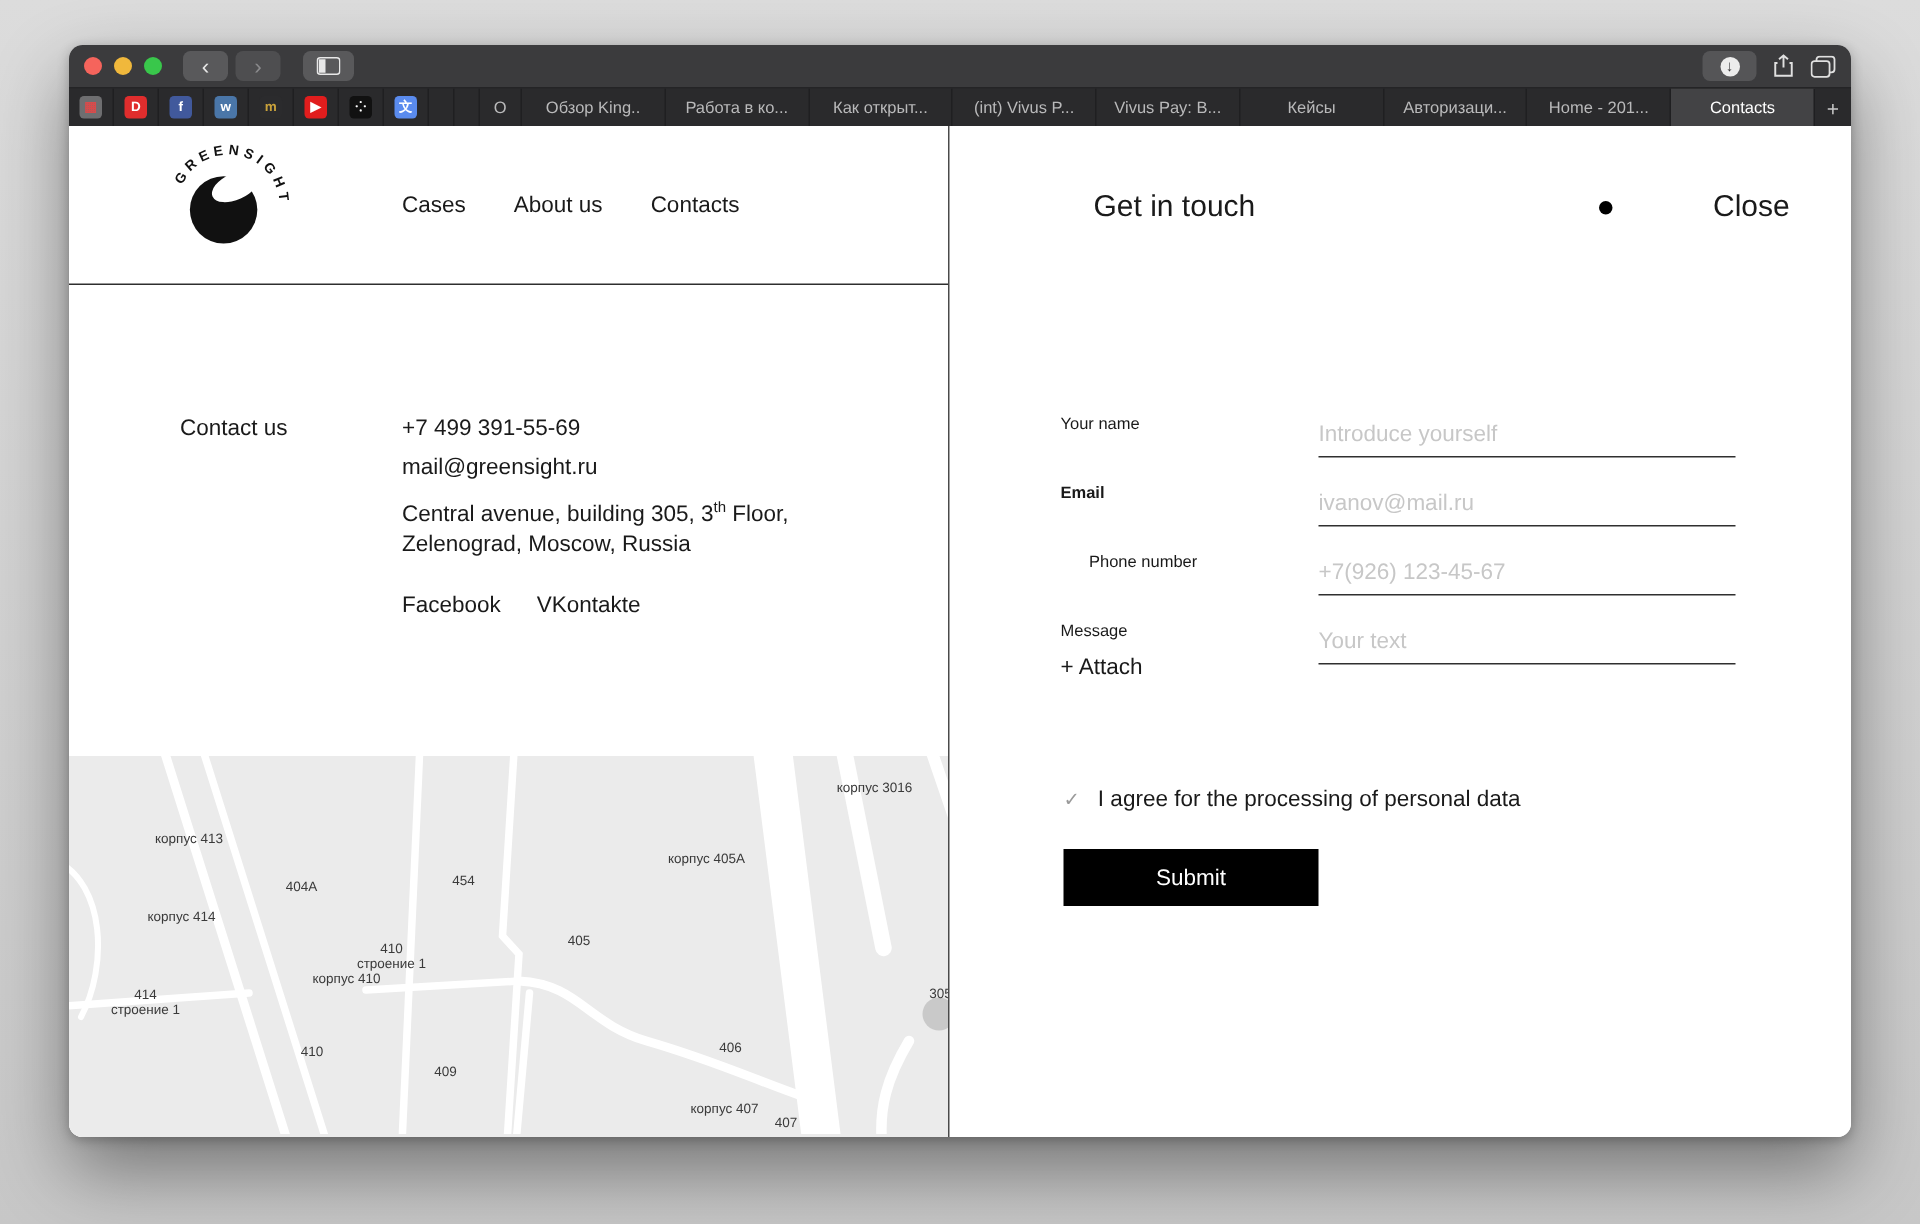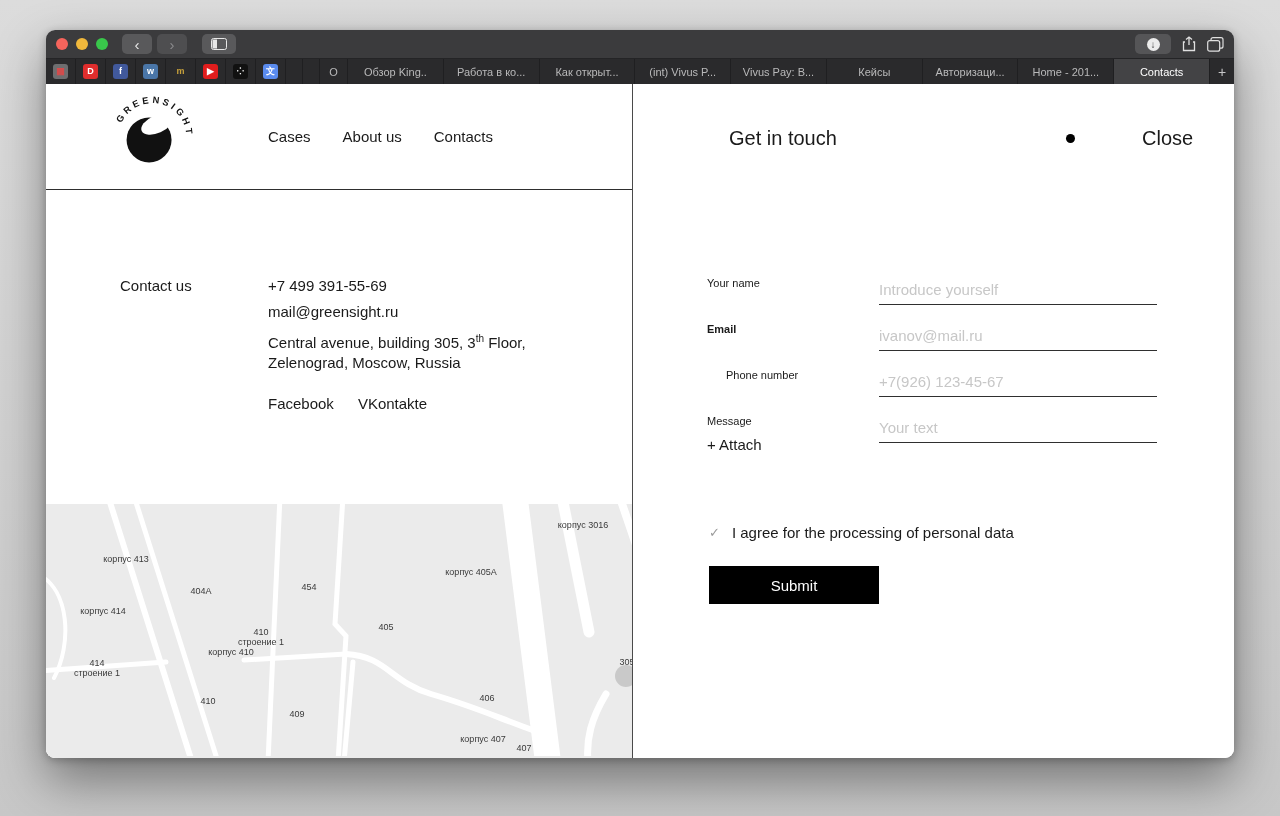--- a/index.html
+++ b/index.html
@@ -230,21 +230,21 @@
             <path d="M560,190 C545,215 540,235 542,258" stroke-width="7"></path>
           </g>
           <circle cx="580" cy="172" r="11" fill="#c9c9c9"></circle>
         </svg>
         <div id="map-labels-slot">
             <span class="map-label" style="left: 537px; top: 21px;">корпус 3016</span>
             <span class="map-label" style="left: 48px; top: 55px; margin-left: 32px;">корпус 413</span>
             <span class="map-label" style="left: 155px; top: 56px; margin-top: 31px;">404A</span>
             <span class="map-label" style="left: 425px; top: 68px;">корпус 405A</span>
             <span class="map-label" style="left: 263px; top: 83px;">454</span>
-            <span class="map-label" style="left: 57px; top: 107px;">корпус 414</span>
+            <span class="map-label" style="left: 75px; top: 107px;">корпус 414</span>
             <span class="map-label" style="left: 340px; top: 123px;">405</span>
             <span class="map-label" style="left: 215px; top: 128px;">410</span>
             <span class="map-label" style="left: 215px; top: 138px;">строение 1</span>
             <span class="map-label" style="left: 185px; top: 148px;">корпус 410</span>
             <span class="map-label" style="left: 51px; top: 159px;">414</span>
             <span class="map-label" style="left: 51px; top: 169px;">строение 1</span>
             <span class="map-label" style="left: 581px; top: 158px;">305</span>
             <span class="map-label" style="left: 162px; top: 197px;">410</span>
             <span class="map-label" style="left: 441px; top: 194px;">406</span>
             <span class="map-label" style="left: 251px; top: 210px;">409</span>

